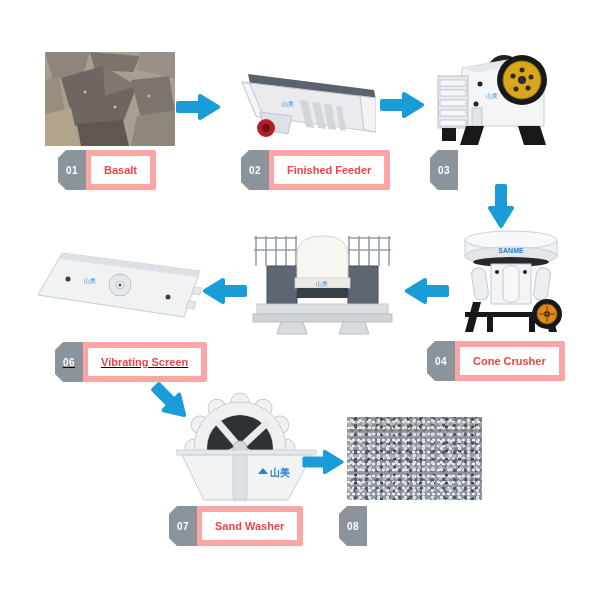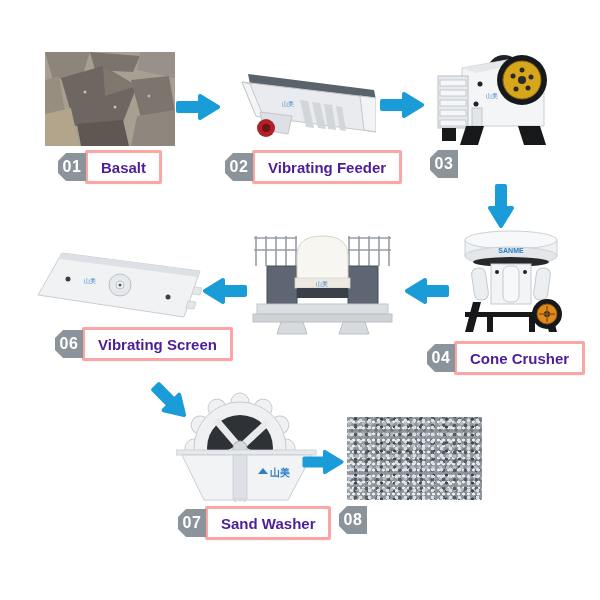--- a/index.html
+++ b/index.html
@@ -4,29 +4,29 @@
 <style>
   html,body{margin:0;padding:0;background:#fff;}
   .canvas{
     position:relative;width:600px;height:600px;background:#ffffff;
     font-family:"Liberation Sans", sans-serif;overflow:hidden;
   }
   .abs{position:absolute;}
   
   .step-label{position:absolute;display:flex;align-items:center;}
   .step-badge{
-    width:28px;height:28px;background:#8b939b;color:#ffffff;
-    font-size:16px;font-weight:bold;display:flex;align-items:center;justify-content:center;
+    width:28px;height:40px;background:#8b939b;color:#ffffff;
+    font-size:10px;font-weight:bold;display:flex;align-items:center;justify-content:center;
     clip-path:polygon(8px 0,100% 0,100% 100%,8px 100%,0 calc(100% - 8px),0 8px);
     flex:0 0 auto;letter-spacing:0.5px;
   }
   .step-box{
-    background:#ffffff;border:3px solid #fca5a5;border-radius:2px;height:28px;
+    background:#ffffff;border:6px solid #fca5a5;border-radius:2px;height:28px;
     display:flex;align-items:center;justify-content:center;padding:0 13px;
-    font-size:15px;font-weight:bold;color:#4c1d95;white-space:nowrap;margin-left:-1px;
+    font-size:11px;font-weight:bold;color:#ef4444;white-space:nowrap;margin-left:-1px;
     box-shadow:0 1px 1px rgba(0,0,0,0.04);
   }
   
   .arrow svg{display:block;}
   .arrow-diag{transform:rotate(45deg);transform-origin:center;}
   
   .gravel{
     background-color:#8e959c;
     background-image:
       radial-gradient(circle,#dcdfe2 1.5px,transparent 2.2px),
@@ -120,23 +120,23 @@
       <polygon points="34,84 52,84 46,103 28,103" fill="#17181a"></polygon>
       <polygon points="86,84 108,84 114,103 92,103" fill="#17181a"></polygon>
       <rect x="10" y="86" width="14" height="13" fill="#17181a"></rect>
     </svg>
   </div>
 
   <div class="step-label" style="left:58px;top:150px;">
     <span class="step-badge">01</span>
     <span class="step-box">Basalt</span>
   </div>
-  <div class="step-label" style="left:225px;top:150px;">
+  <div class="step-label" style="left:241px;top:150px;">
     <span class="step-badge">02</span>
-    <span class="step-box">Vibrating Feeder</span>
+    <span class="step-box">Finished Feeder</span>
   </div>
   <div class="step-label" style="left:430px;top:150px;justify-content:center;">
     <span class="step-badge">03</span>
   </div>
 
   <div class="abs arrow" style="left:486px;top:184px;">
     <svg width="30" height="44" viewBox="0 0 30 44">
       <polygon points="11,2 19,2 19,24 26,24 15,42 4,24 11,24" fill="#1a9cd8" stroke="#1a9cd8" stroke-width="4" stroke-linejoin="round"></polygon>
     </svg>
   </div>
@@ -226,21 +226,21 @@
       <circle cx="40" cy="36" r="2.5" fill="#3a3f45"></circle>
       <circle cx="140" cy="54" r="2.5" fill="#3a3f45"></circle>
       <text x="56" y="40" font-size="6" fill="#2c7fc4">山美</text>
     </svg>
   </div>
 
   <div class="step-label" style="left:427px;top:341px;">
     <span class="step-badge">04</span>
     <span class="step-box">Cone Crusher</span>
   </div>
-  <div class="step-label" style="left:55px;top:327px;">
+  <div class="step-label" style="left:55px;top:342px;text-decoration:underline;">
     <span class="step-badge">06</span>
     <span class="step-box">Vibrating Screen</span>
   </div>
 
   <div class="abs arrow" style="left:148px;top:372px;">
     <svg width="44" height="44" viewBox="0 0 44 30" class="arrow-diag" style="margin-top:7px;">
       <polygon points="2,11 24,11 24,4 42,15 24,26 24,19 2,19" fill="#1a9cd8" stroke="#1a9cd8" stroke-width="4" stroke-linejoin="round"></polygon>
     </svg>
   </div>
 
@@ -280,21 +280,21 @@
   </div>
 
   <div class="abs arrow" style="left:302px;top:448px;">
     <svg width="42" height="28" viewBox="0 0 44 30">
       <polygon points="2,11 24,11 24,4 42,15 24,26 24,19 2,19" fill="#1a9cd8" stroke="#1a9cd8" stroke-width="4" stroke-linejoin="round"></polygon>
     </svg>
   </div>
 
   <div class="abs gravel" style="left:347px;top:417px;width:135px;height:83px;"></div>
 
-  <div class="step-label" style="left:178px;top:506px;">
+  <div class="step-label" style="left:169px;top:506px;">
     <span class="step-badge">07</span>
     <span class="step-box">Sand Washer</span>
   </div>
   <div class="step-label" style="left:339px;top:506px;">
     <span class="step-badge">08</span>
   </div>
 
 </div>
 
 </body></html>

